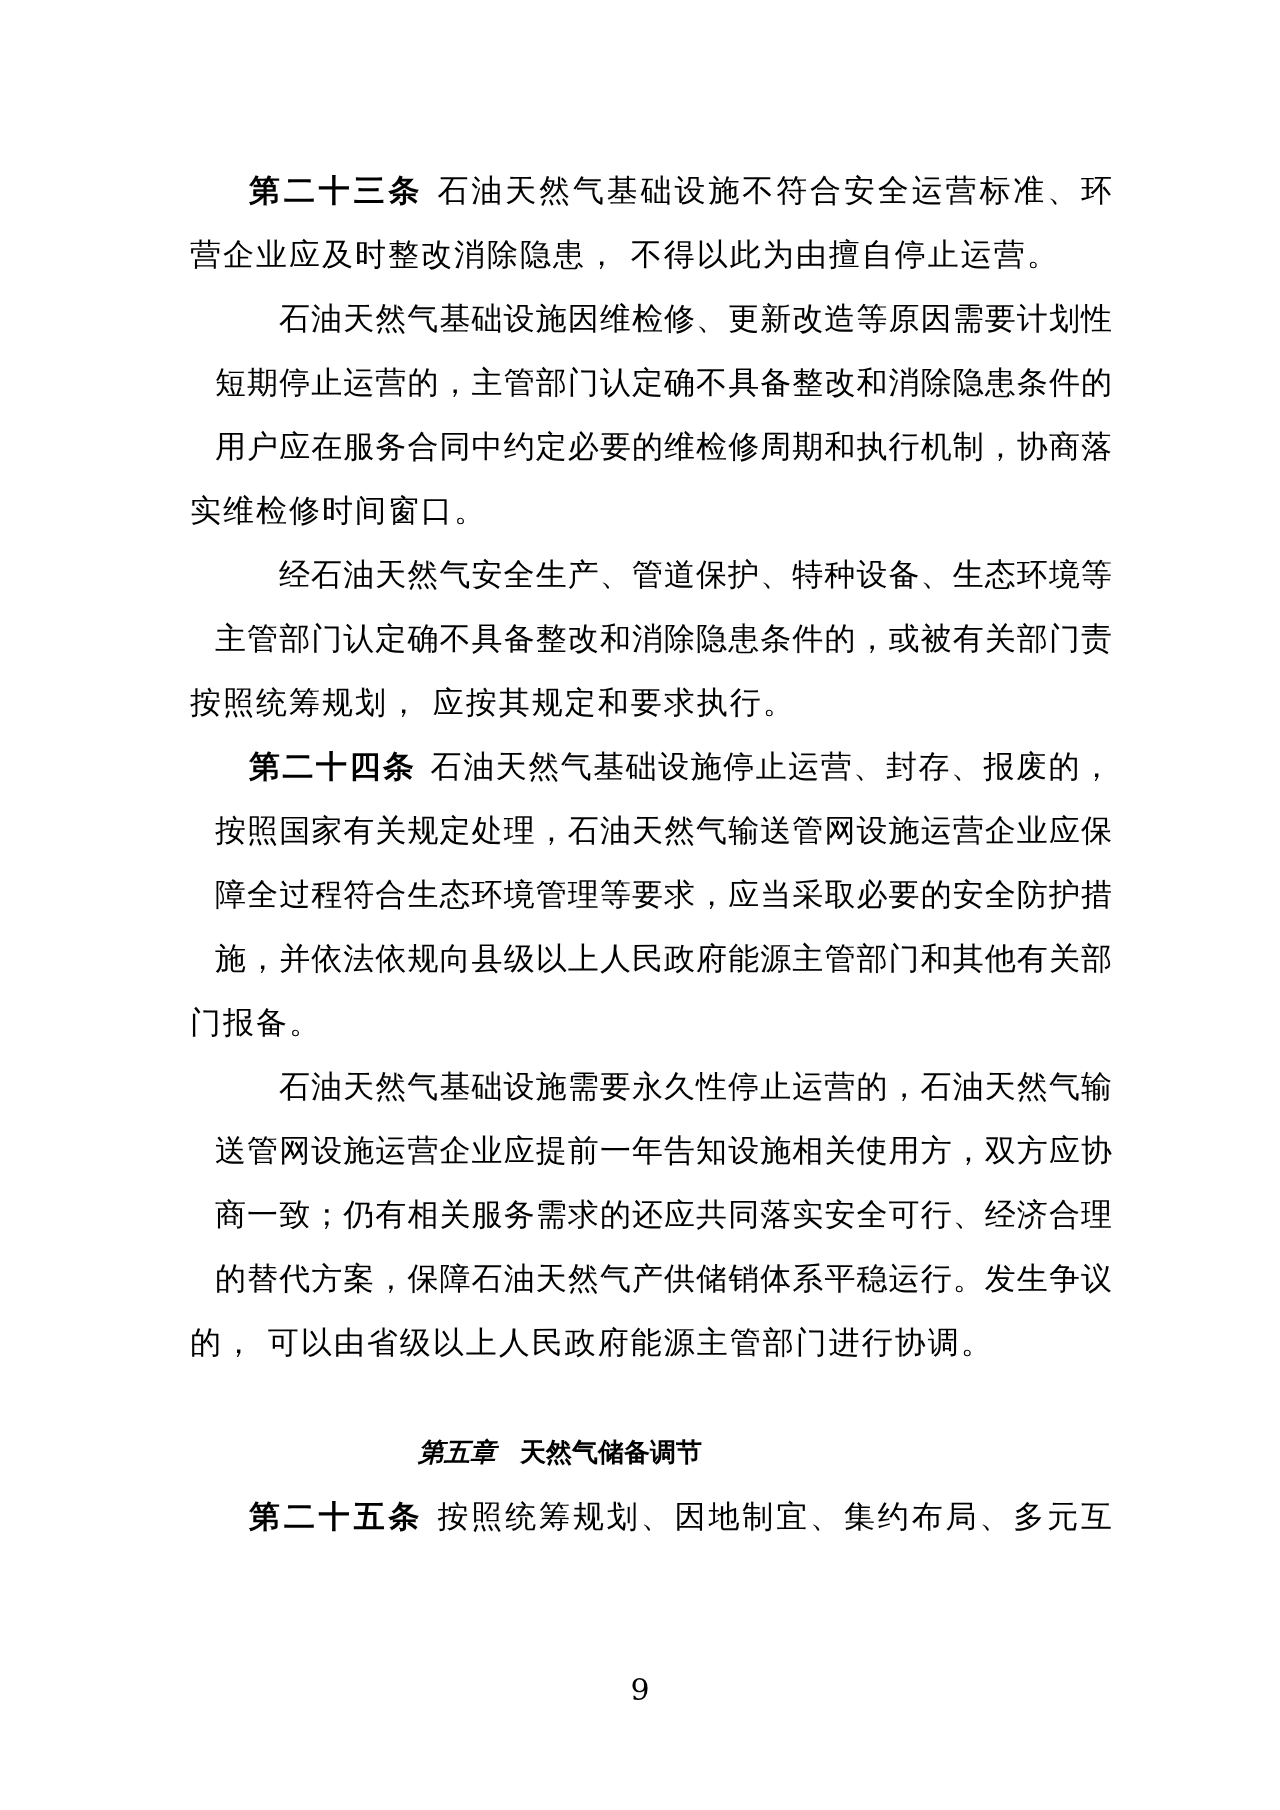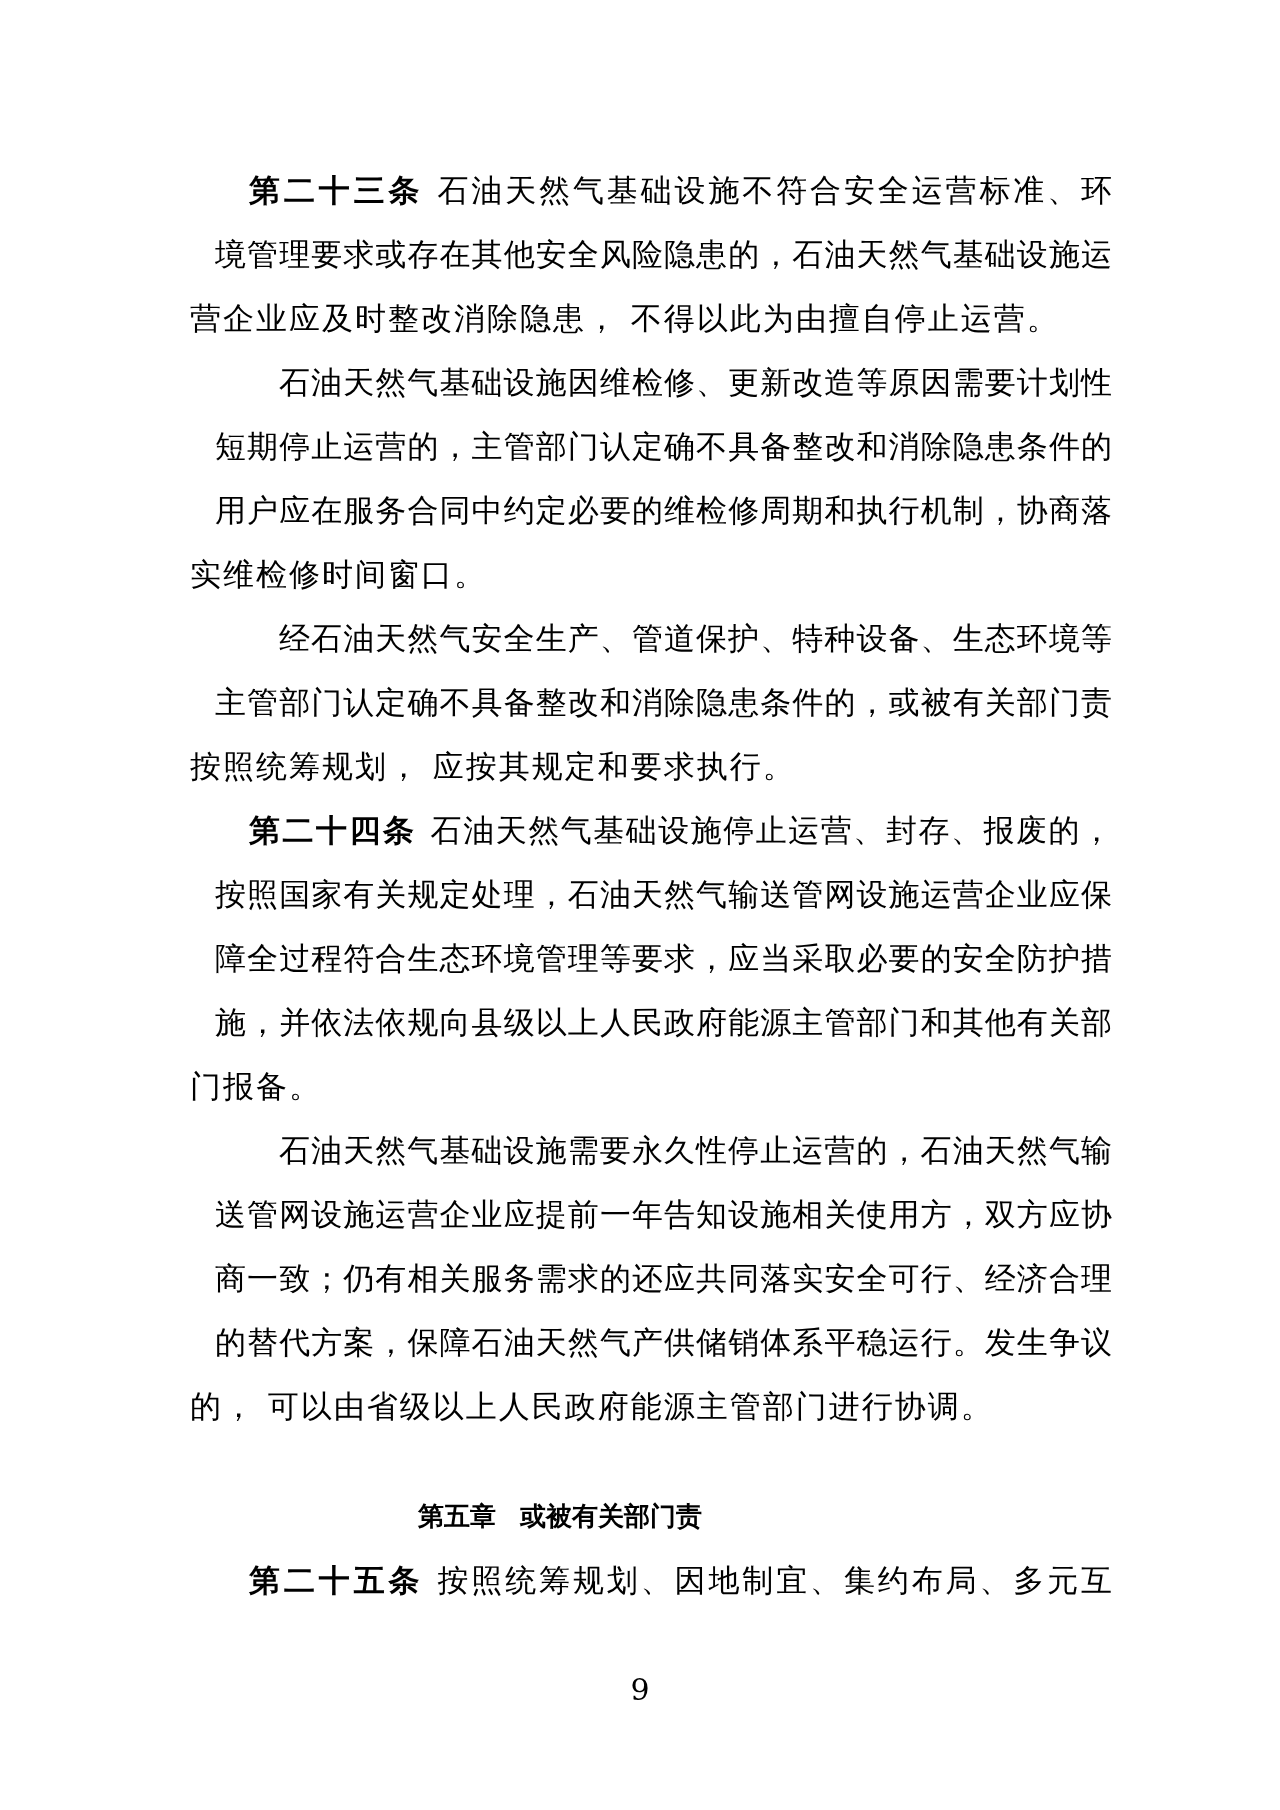--- a/index.html
+++ b/index.html
@@ -52,60 +52,59 @@
     line-height: 64px;
     margin-top: 46px;
     text-align: center;
     position: relative;
     left: -91px;
     font-family: "DejaVu Sans", sans-serif;
     font-weight: 700;
     font-size: 26px;
     color: #000000;
   }
-  .chapter-heading .chapter-number { margin-right: 24px; }
+  .chapter-heading .chapter-number { margin-right: 24px; font-style: italic; }
   .page-number {
     position: absolute;
     top: 1672px;
     left: 0;
     width: 100%;
     text-align: center;
     font-family: "DejaVu Serif", serif;
     font-size: 30px;
     color: #000000;
   }
 </style>
 </head>
 <body>
 
 <div class="page">
   <div class="content">
     <div id="lines-top">
         <div class="line fill indent-bold"><b>第二十三条</b><span>石油天然气基础设施不符合安全运营标准、环</span></div>
-        <div class="line fill"><span>境管理要求或存在其他安全风险隐患的，石油天然气基础设施运</span></div>
         <div class="line"><span>营企业应及时整改消除隐患， 不得以此为由擅自停止运营。</span></div>
         <div class="line fill indent"><span>石油天然气基础设施因维检修、更新改造等原因需要计划性</span></div>
         <div class="line fill"><span>短期停止运营的，主管部门认定确不具备整改和消除隐患条件的</span></div>
         <div class="line fill"><span>用户应在服务合同中约定必要的维检修周期和执行机制，协商落</span></div>
         <div class="line"><span>实维检修时间窗口。</span></div>
         <div class="line fill indent"><span>经石油天然气安全生产、管道保护、特种设备、生态环境等</span></div>
         <div class="line fill"><span>主管部门认定确不具备整改和消除隐患条件的，或被有关部门责</span></div>
         <div class="line"><span>按照统筹规划， 应按其规定和要求执行。</span></div>
         <div class="line fill indent-bold"><b>第二十四条</b><span>石油天然气基础设施停止运营、封存、报废的，</span></div>
         <div class="line fill"><span>按照国家有关规定处理，石油天然气输送管网设施运营企业应保</span></div>
         <div class="line fill"><span>障全过程符合生态环境管理等要求，应当采取必要的安全防护措</span></div>
         <div class="line fill"><span>施，并依法依规向县级以上人民政府能源主管部门和其他有关部</span></div>
         <div class="line"><span>门报备。</span></div>
         <div class="line fill indent"><span>石油天然气基础设施需要永久性停止运营的，石油天然气输</span></div>
         <div class="line fill"><span>送管网设施运营企业应提前一年告知设施相关使用方，双方应协</span></div>
         <div class="line fill"><span>商一致；仍有相关服务需求的还应共同落实安全可行、经济合理</span></div>
         <div class="line fill"><span>的替代方案，保障石油天然气产供储销体系平稳运行。发生争议</span></div>
         <div class="line"><span>的， 可以由省级以上人民政府能源主管部门进行协调。</span></div>
       </div>
     <div class="chapter-heading">
-      <span class="chapter-number">第五章</span><span>或被有关部门责</span>
+      <span class="chapter-number">第五章</span><span>天然气储备调节</span>
     </div>
     <div id="lines-bottom">
         <div class="line fill indent-bold"><b>第二十五条</b><span>按照统筹规划、因地制宜、集约布局、多元互</span></div>
       </div>
   </div>
   <div class="page-number">9</div>
 </div>
 
 </body></html>

